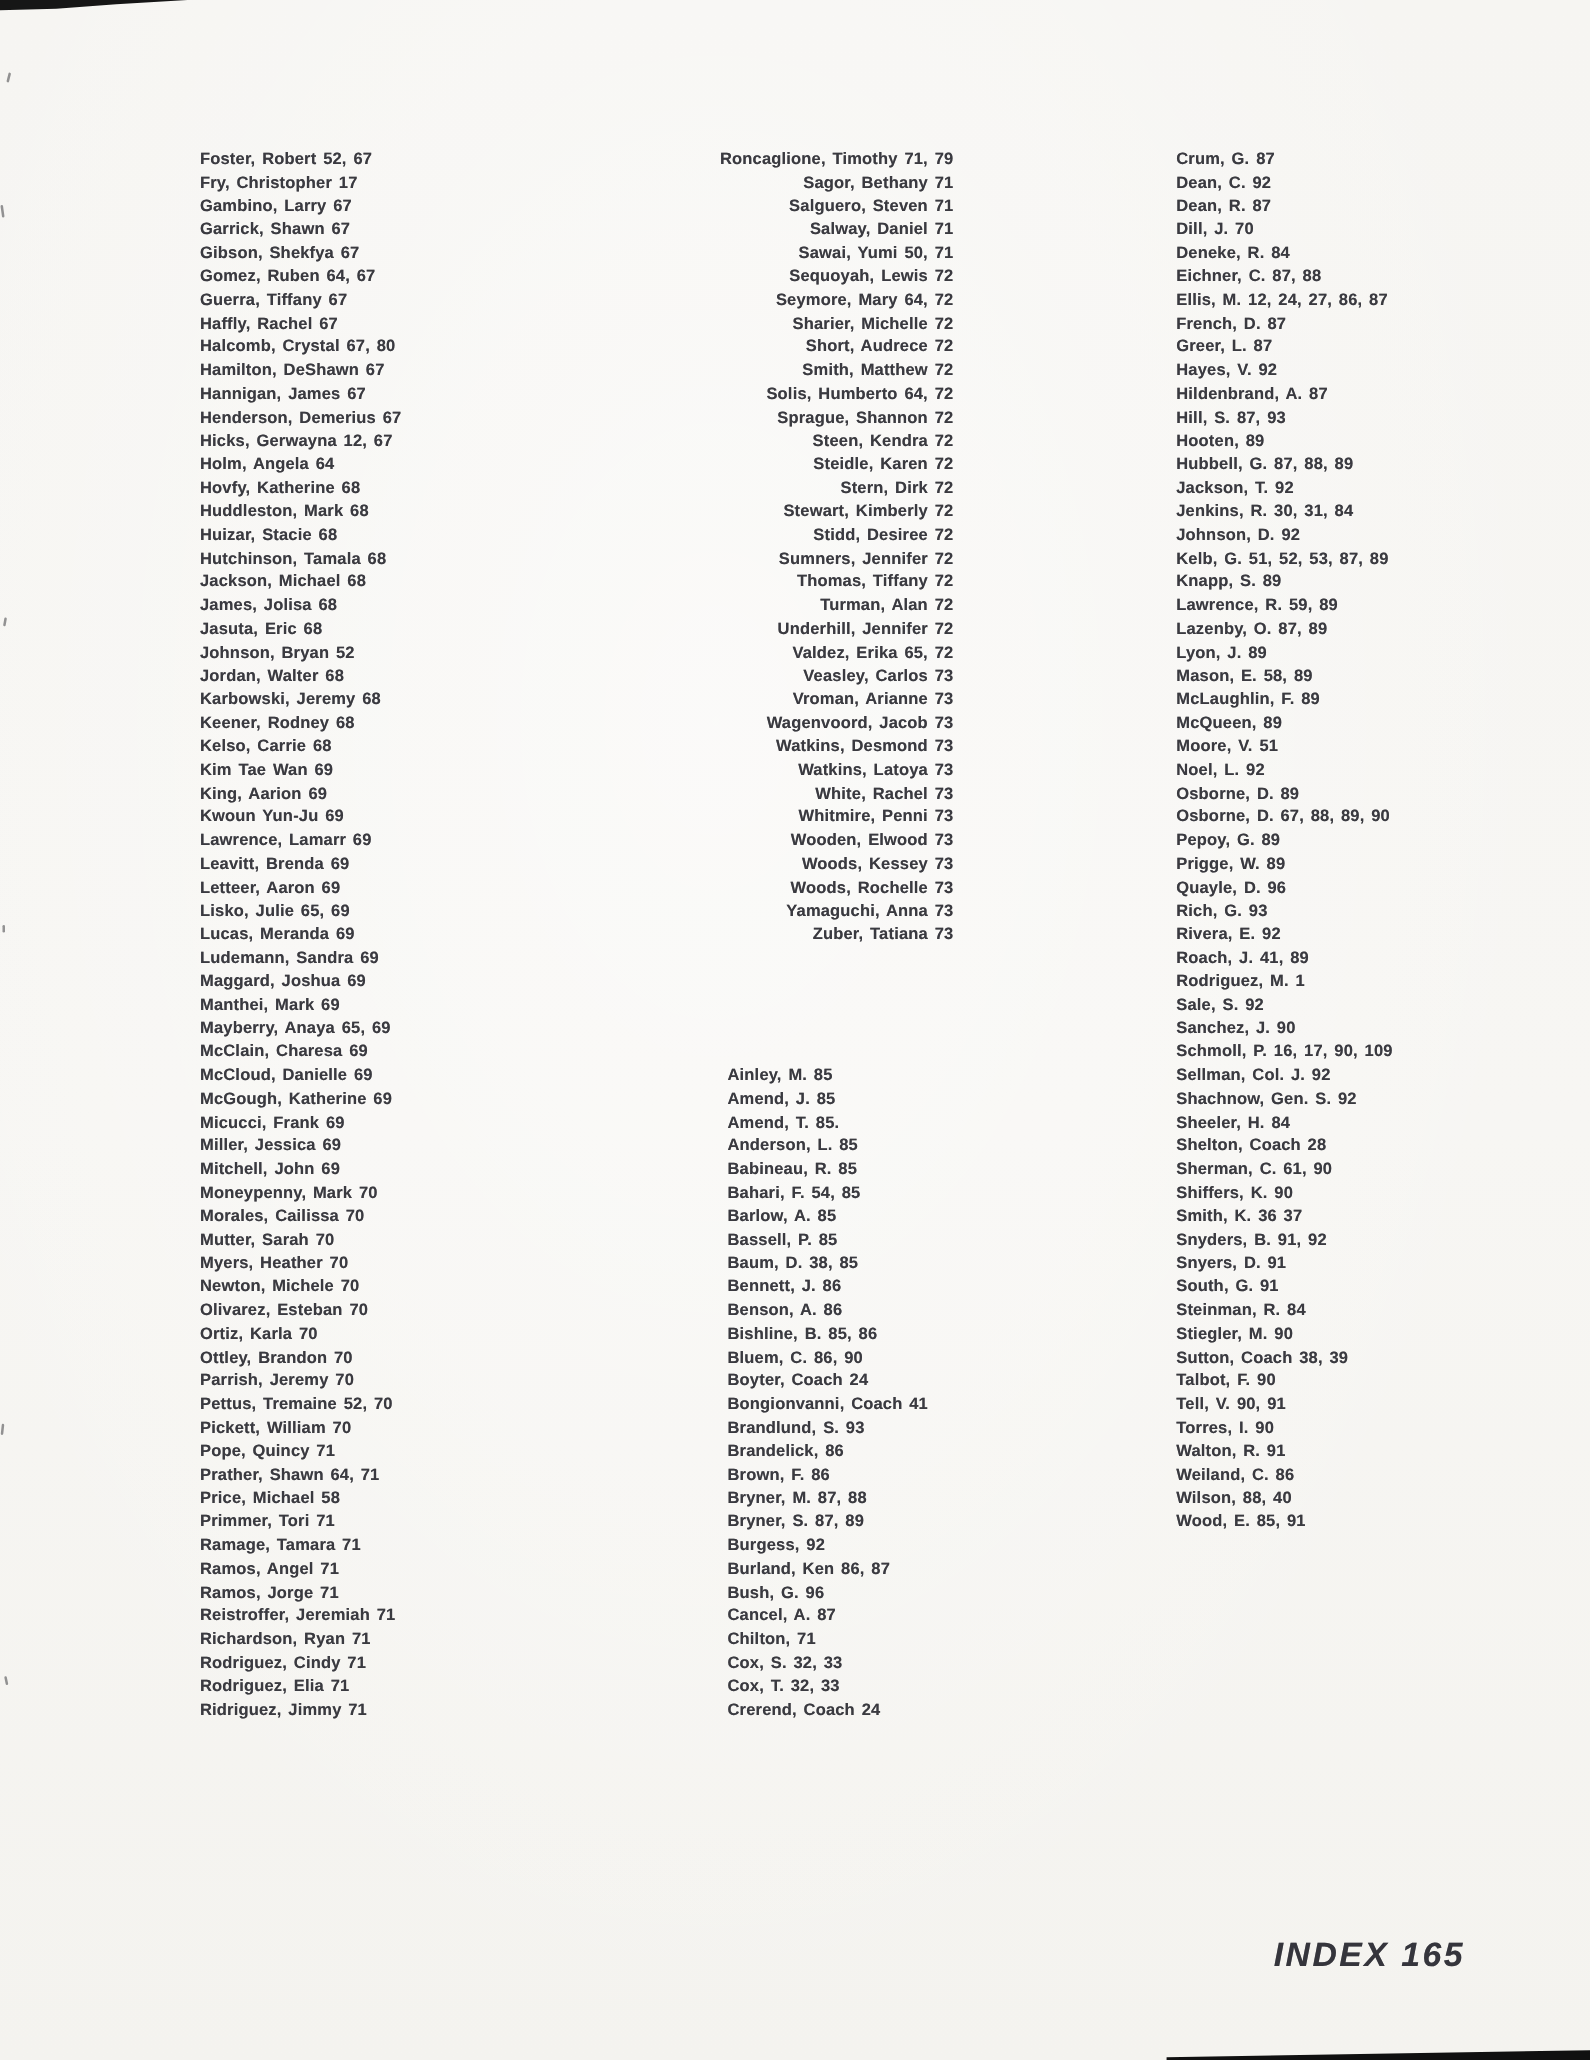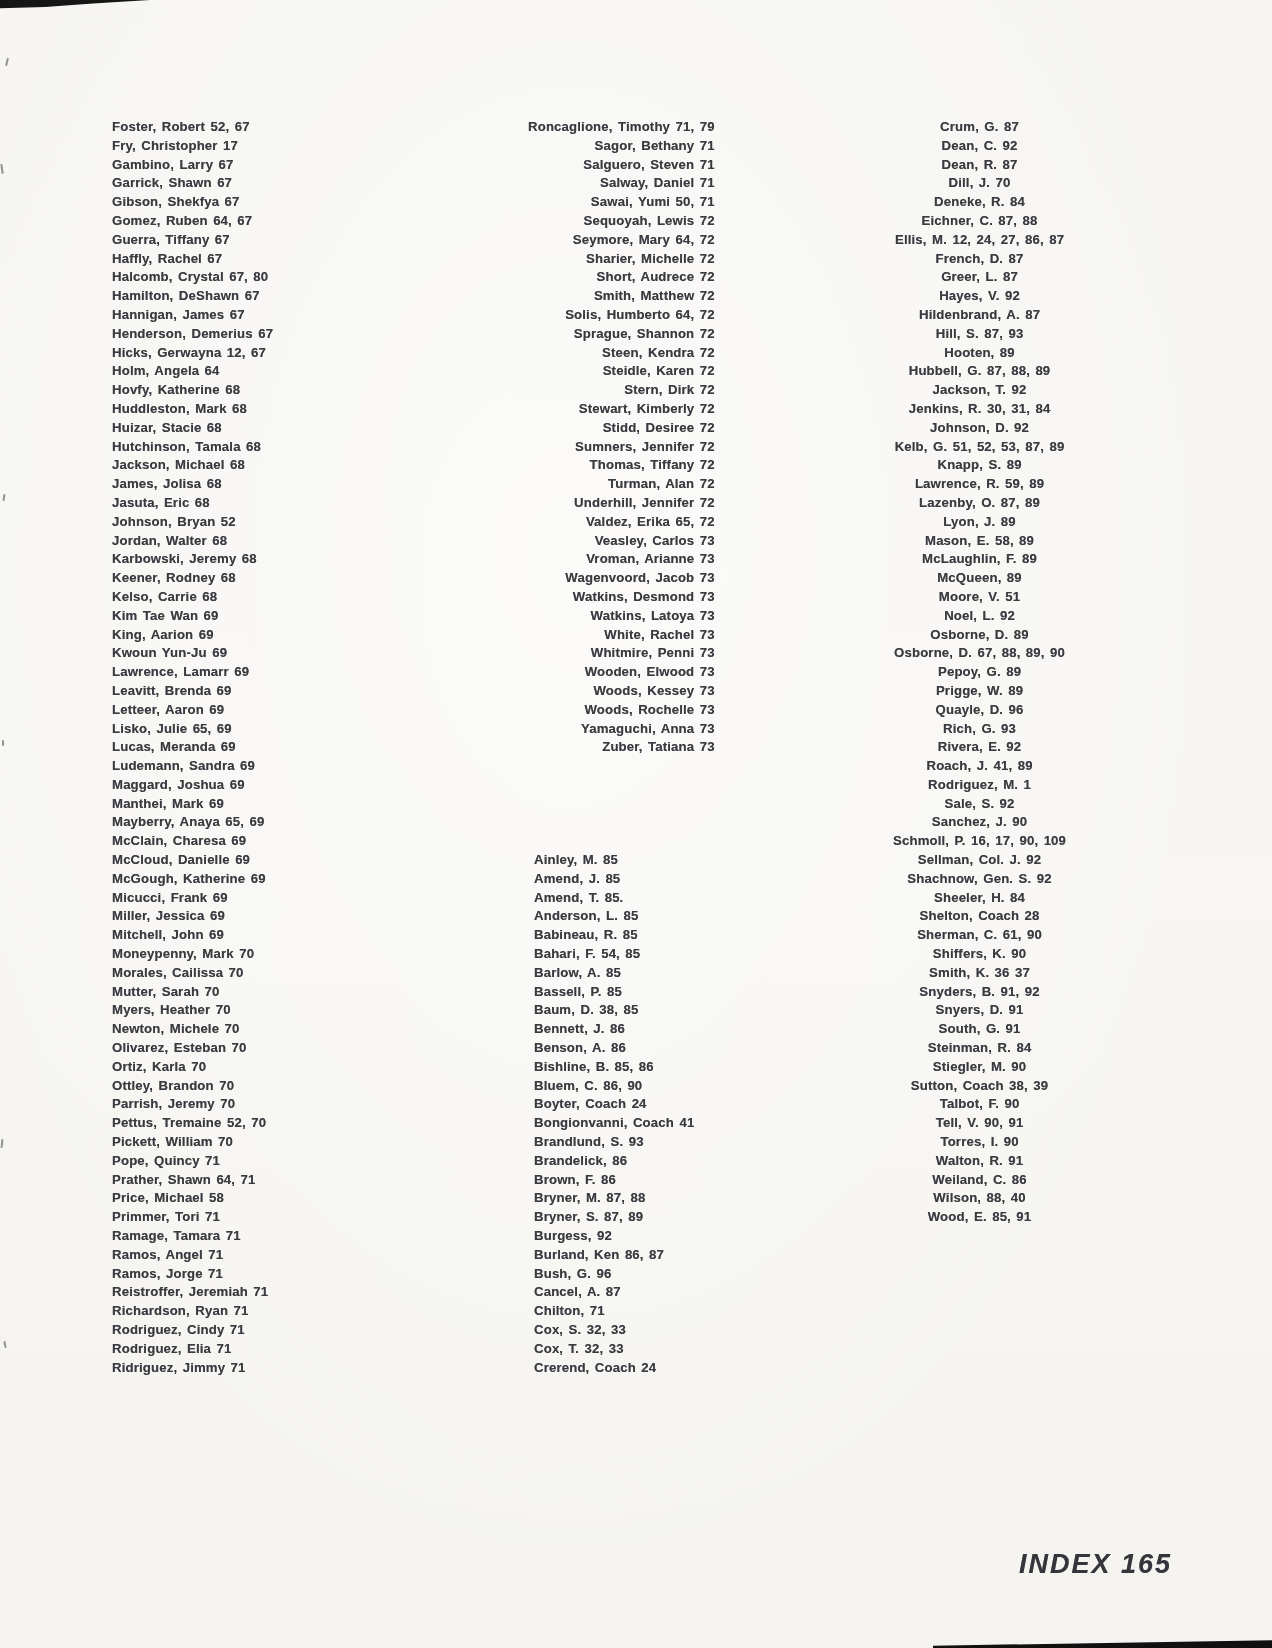--- a/index.html
+++ b/index.html
@@ -13,25 +13,26 @@
     background:
       radial-gradient(ellipse at 45% 35%, rgba(255,255,255,.5), rgba(0,0,0,0) 70%),
       linear-gradient(180deg,#f6f5f2 0%,#f7f6f3 55%,#f4f3ef 100%);
   }
   .col{
     position:absolute;
     font-size:13.2px;line-height:18.8px;font-weight:600;
     color:#3a3a40;letter-spacing:.15px;word-spacing:1.6px;
     white-space:nowrap;
     text-shadow:0 0 .4px rgba(58,58,64,.55);
+    margin-left:48px;
   }
   .col1{left:112px;top:118px;}
   .col2a{left:528px;top:118px;text-align:right;}
   .col2b{left:534px;top:851px;}
-  .col3{left:893px;top:118px;text-align:center;}
+  .col3{left:893px;top:118px;}
   .heading{
     position:absolute;left:455px;top:765px;width:352px;
     text-align:center;font-weight:700;font-size:36.5px;line-height:39px;
     color:#2b2b33;letter-spacing:.6px;
     text-shadow:0 0 .5px rgba(43,43,51,.6);
   }
   .folio{
     position:absolute;top:1549px;right:100px;
     font-style:italic;font-weight:700;font-size:27px;
     color:#35353c;letter-spacing:2px;

